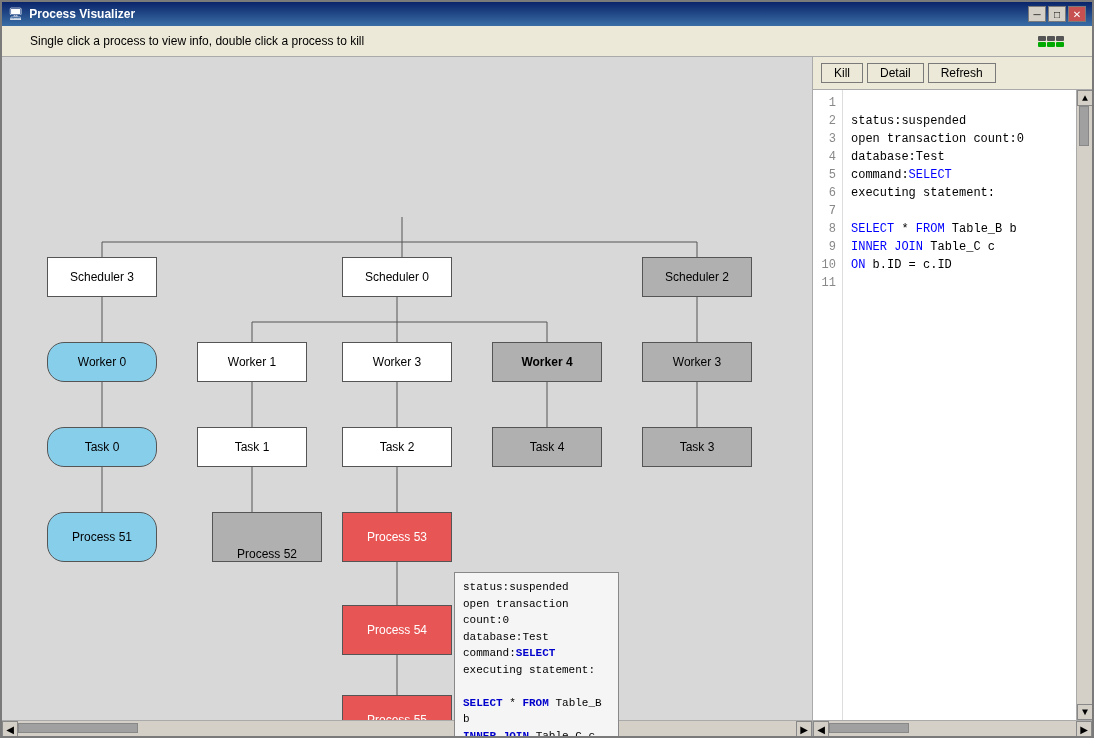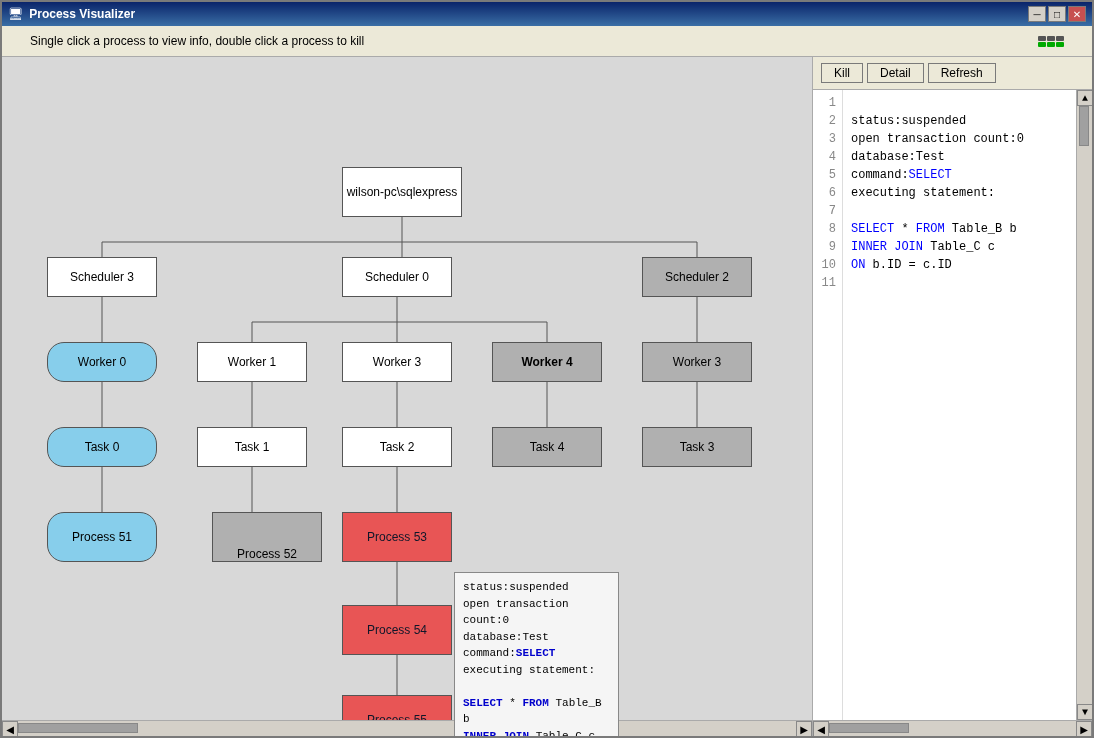--- a/index.html
+++ b/index.html
@@ -179,21 +179,21 @@
       border: 1px solid #555;
       display: flex;
       align-items: center;
       justify-content: center;
       font-size: 12px;
       text-align: center;
       cursor: pointer;
       background: white;
     }
     .node-box.gray { background: #b0b0b0; }
-    .node-box.red { background: #e85555; color: #0f172a; }
+    .node-box.red { background: #e85555; color: #ffffff; }
     .node-box.light-blue { background: #87ceeb; border-radius: 17px; }
 
     
     .tooltip {
       position: absolute;
       background: #f5f5f5;
       border: 1px solid #888;
       padding: 6px 8px;
       font-size: 11px;
       font-family: 'Courier New', monospace;
@@ -300,23 +300,20 @@
 
           <line x1="100" y1="410" x2="100" y2="455" stroke="#555" stroke-width="1"></line>
           <line x1="250" y1="410" x2="250" y2="455" stroke="#555" stroke-width="1"></line>
           <line x1="395" y1="410" x2="395" y2="455" stroke="#555" stroke-width="1"></line>
 
           <line x1="395" y1="505" x2="395" y2="548" stroke="#555" stroke-width="1"></line>
 
           <line x1="395" y1="598" x2="395" y2="638" stroke="#555" stroke-width="1"></line>
         </svg>
 
-        <div class="node-box" style="left:340px;top:110px;width:120px;height:50px;">
-          <span>wilson-pc\sqlexpress</span>
-        </div>
 
         <div class="node-box" style="left:45px;top:200px;width:110px;height:40px;">
           <span>Scheduler 3</span>
         </div>
         <div class="node-box" style="left:340px;top:200px;width:110px;height:40px;">
           <span>Scheduler 0</span>
         </div>
         <div class="node-box gray" style="left:640px;top:200px;width:110px;height:40px;">
           <span>Scheduler 2</span>
         </div>

